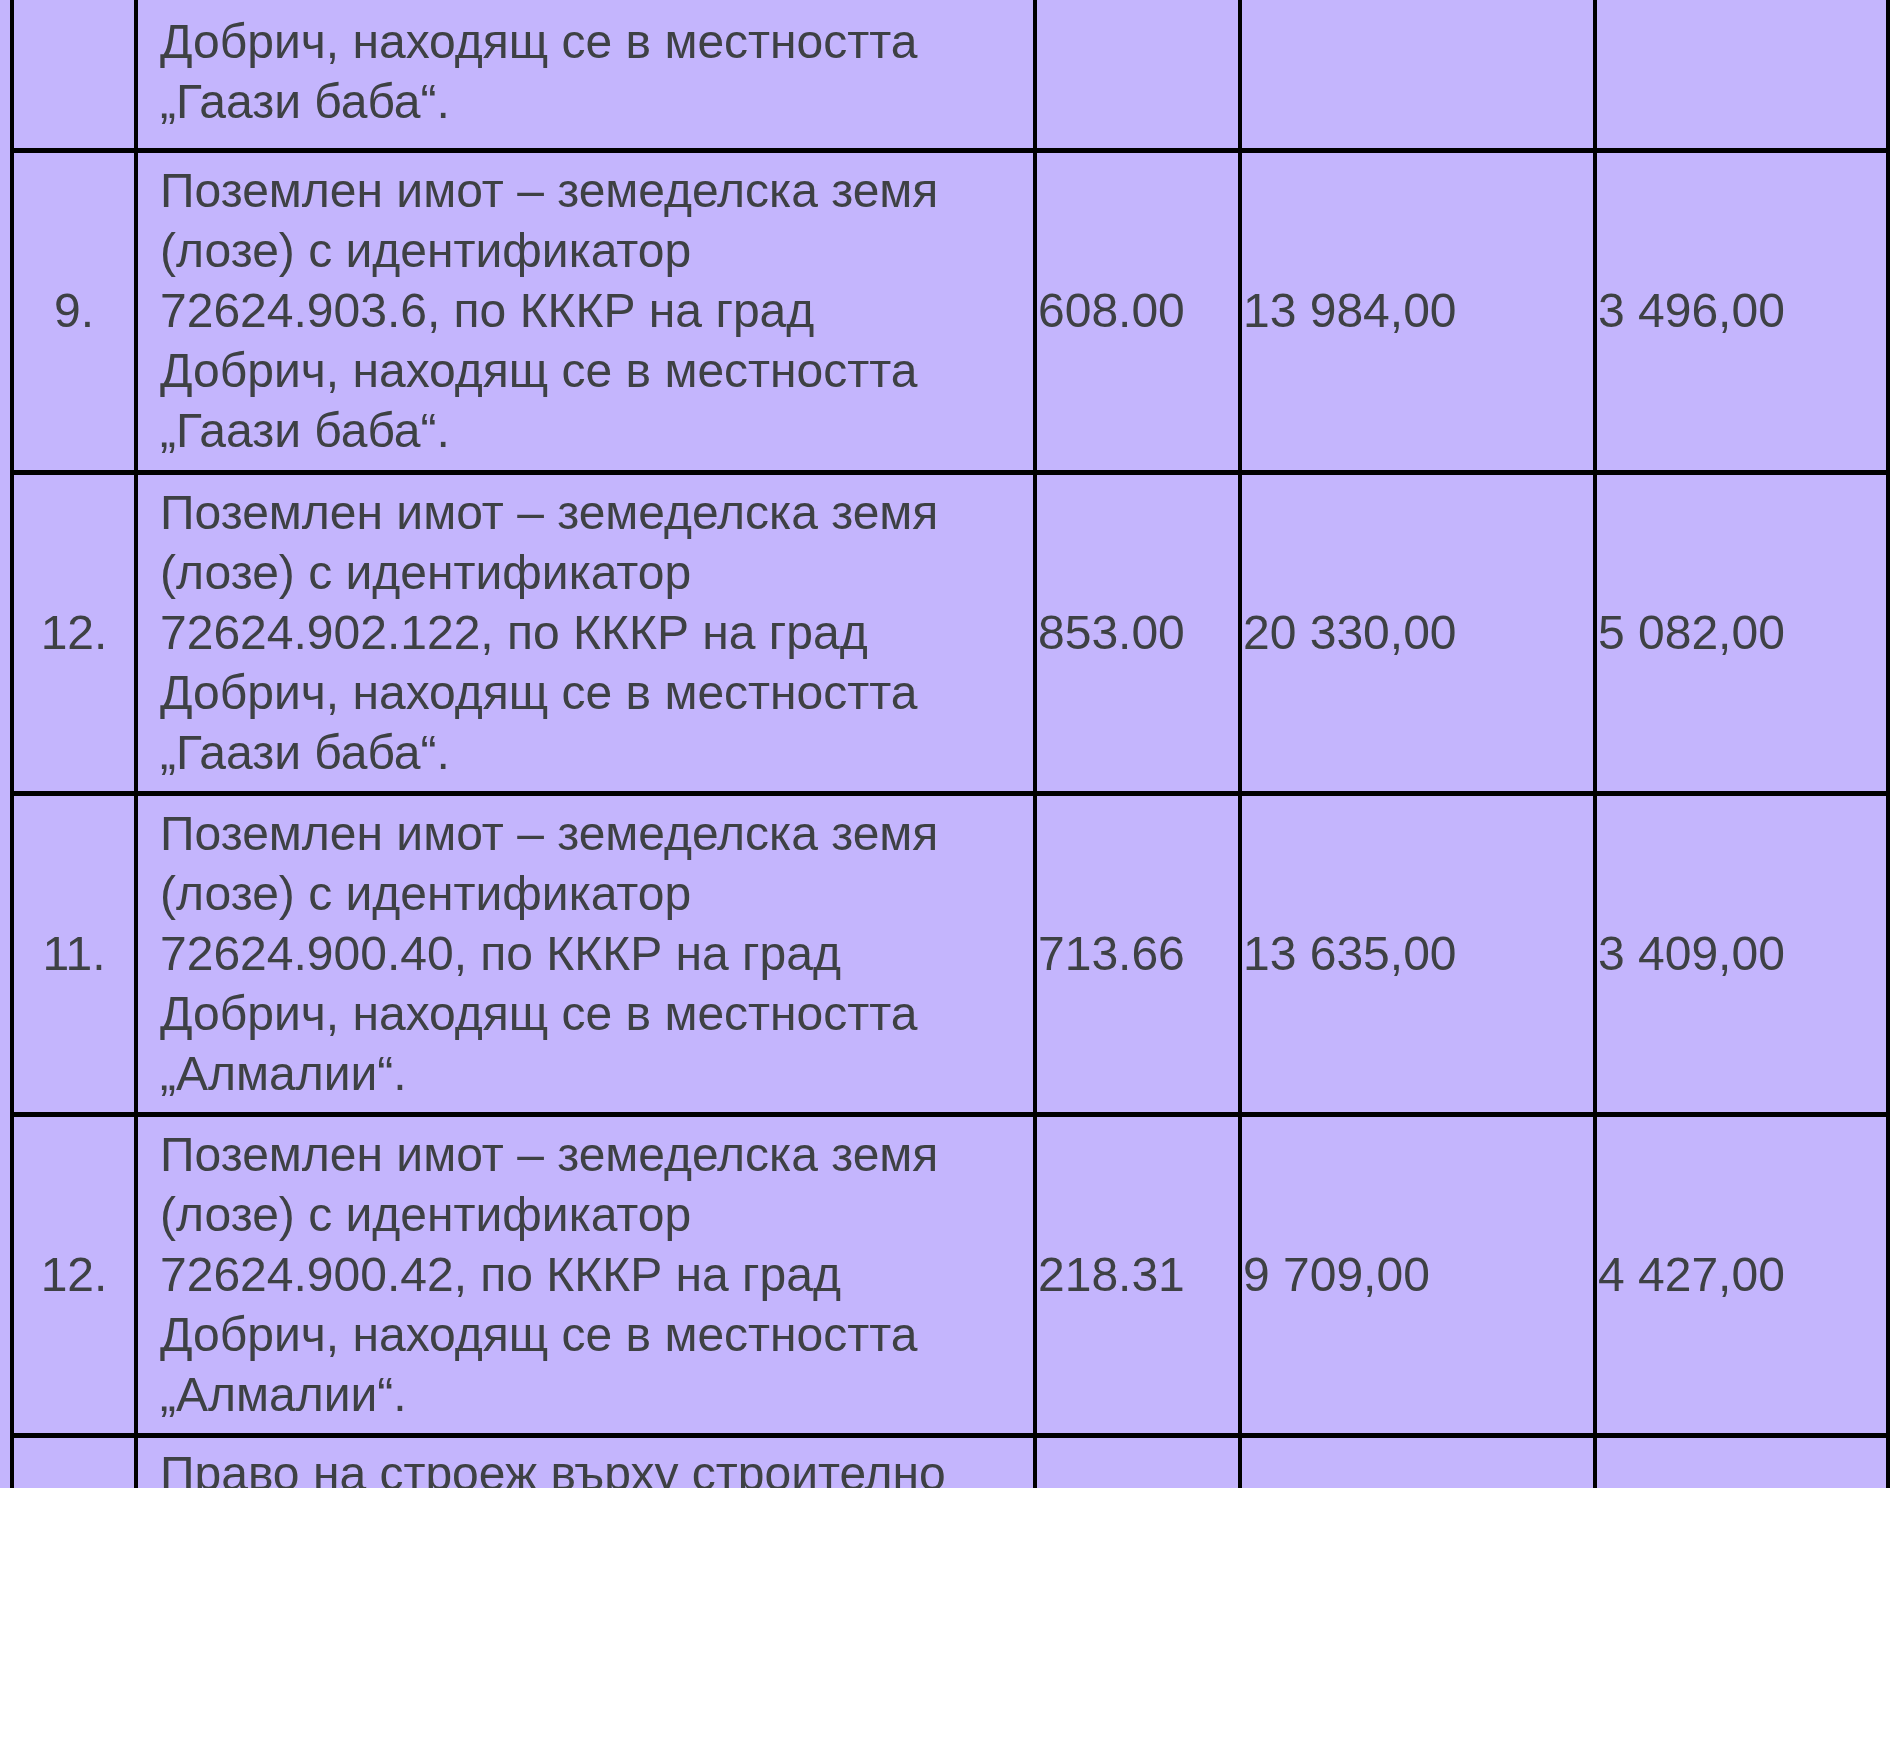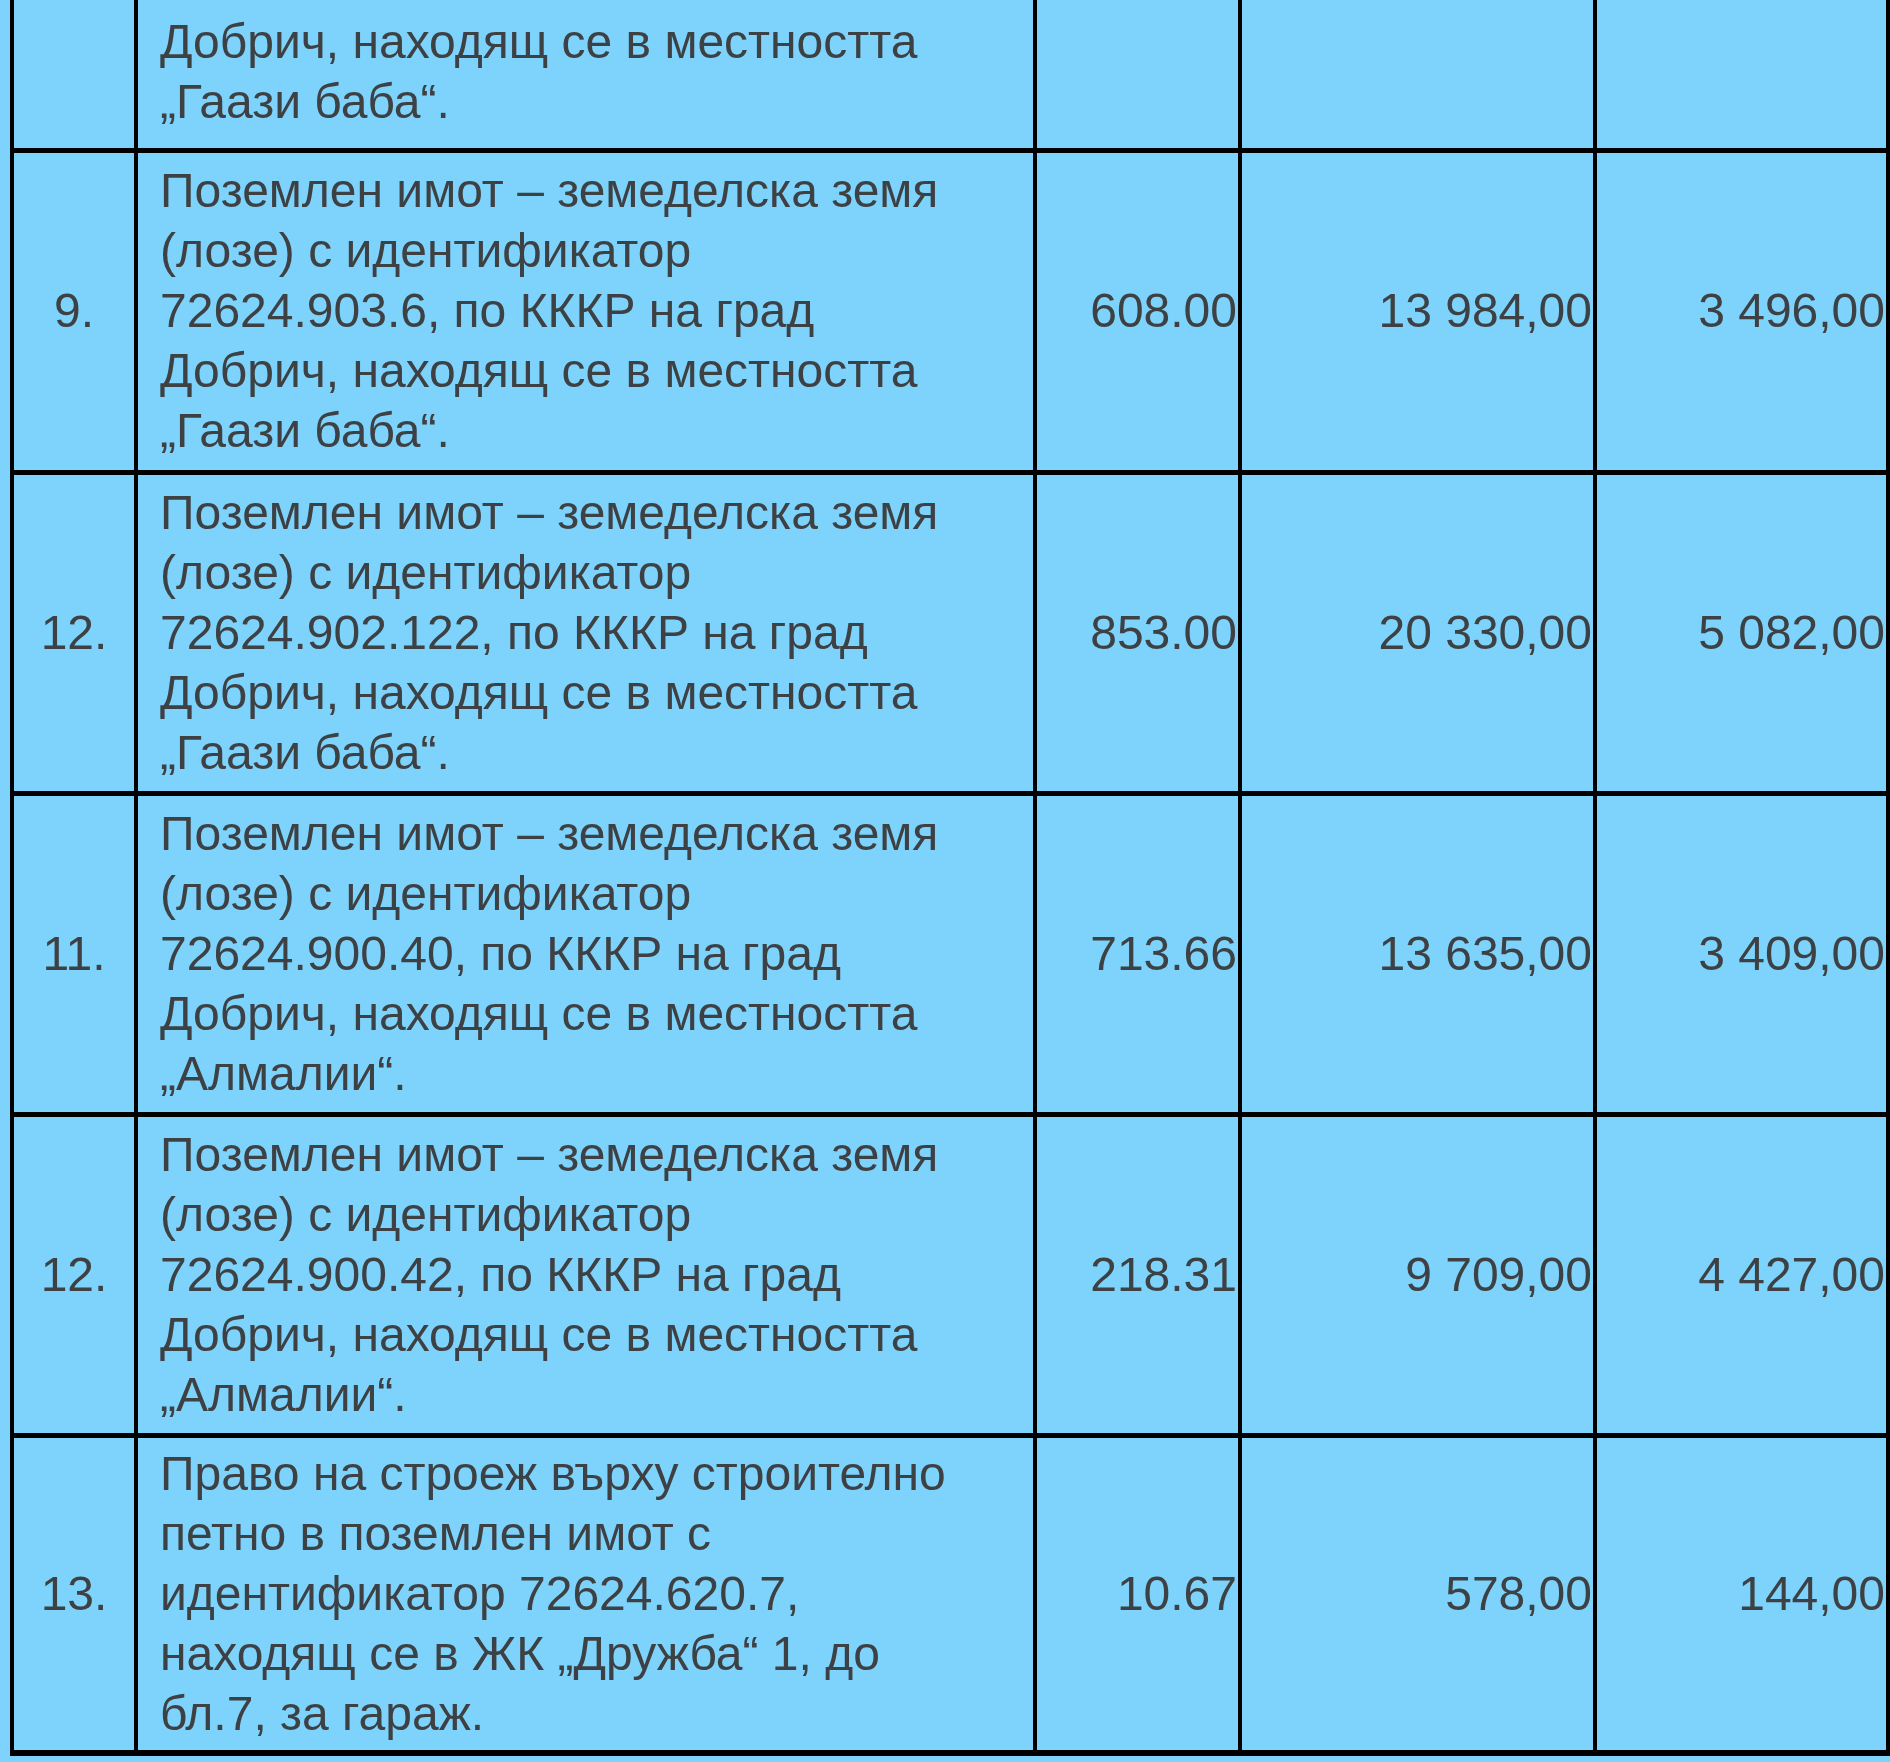--- a/index.html
+++ b/index.html
@@ -3,22 +3,22 @@
 <meta charset="utf-8">
 <style>
   html, body {
     margin: 0;
     padding: 0;
     background: #ffffff;
   }
   .page {
     position: relative;
     width: 1890px;
-    height: 1762px;
-    background: #7dd3fc;
+    height: 1488px;
+    background: #c4b5fd;
     overflow: hidden;
     font-family: "Liberation Sans", sans-serif;
     color: #3e4144;
   }
   table.prop-table {
     position: absolute;
     left: 10px;
     top: 0;
     width: 1876px;
     border-collapse: collapse;
@@ -48,21 +48,21 @@
     text-align: left;
     padding: 6px 10px 6px 22px;
     white-space: pre-line;
     vertical-align: middle;
   }
   tr.row-partial td.c-desc {
     vertical-align: bottom;
     padding-bottom: 16px;
   }
   td.c-val {
-    text-align: right;
+    text-align: left;
     vertical-align: middle;
   }
 </style>
 </head>
 <body>
 
 <div class="page">
   <table class="prop-table">
     <colgroup>
       <col style="width:124px">

